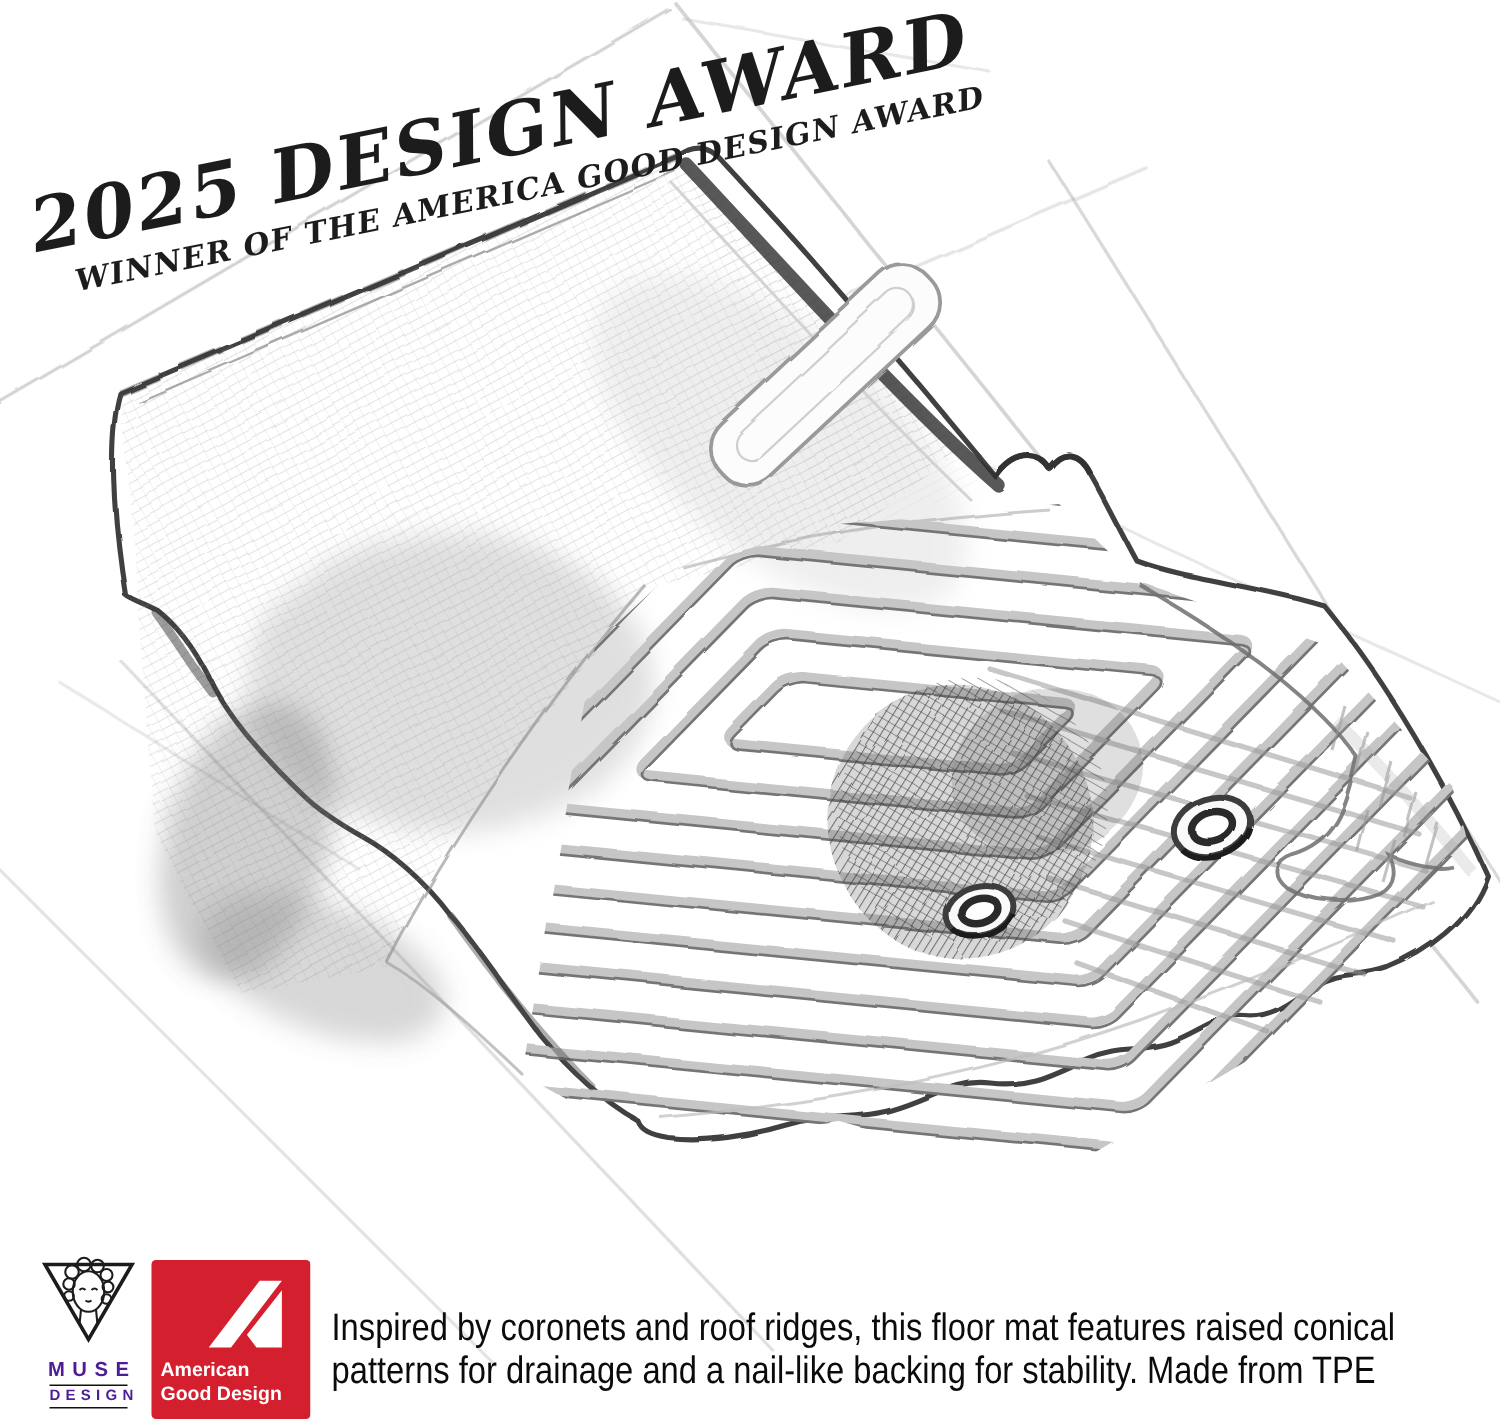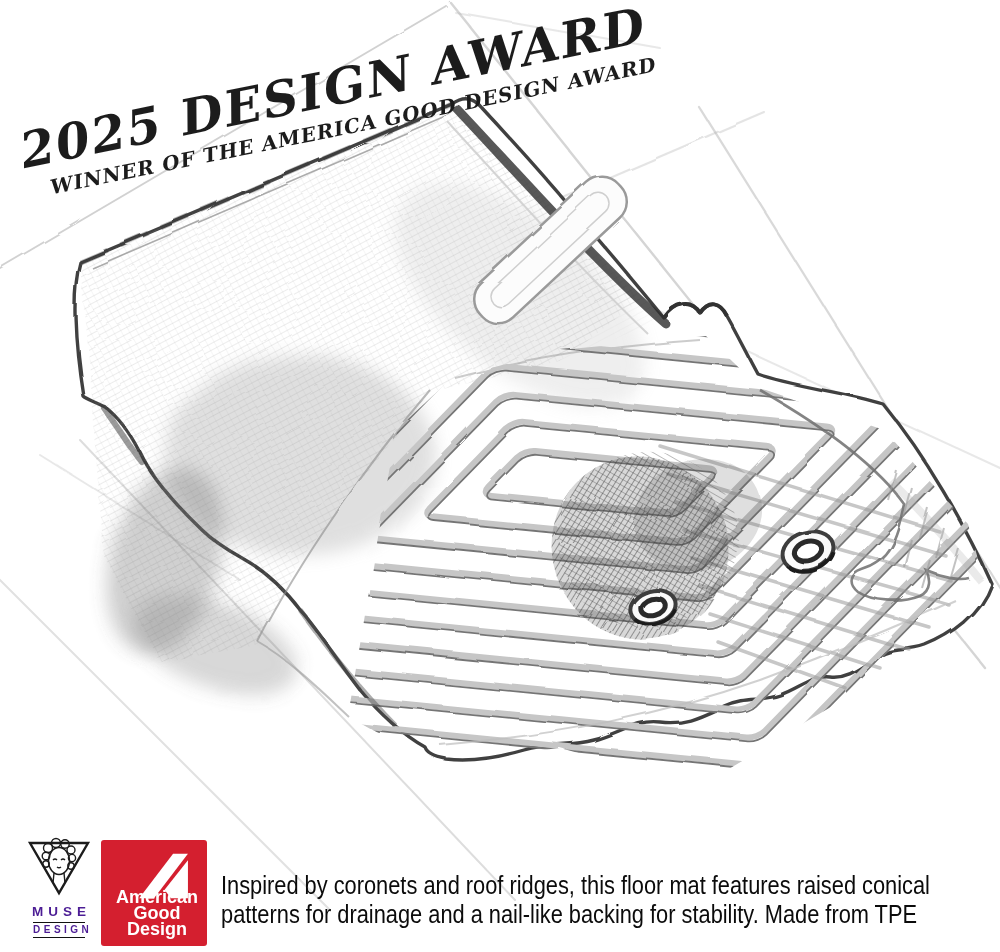--- a/index.html
+++ b/index.html
@@ -18,22 +18,22 @@
   #award-title{font-size:49px;letter-spacing:2px;font-weight:600;line-height:1;}
   #award-subtitle{font-size:20px;letter-spacing:1px;font-weight:600;margin:6px 0 0 22px;line-height:1;}
   
   #muse-logo{position:absolute;left:25px;top:836px;width:68px;text-align:center;color:#4c1d95;}
   #muse-name{font-size:13.5px;letter-spacing:5px;font-weight:600;margin-top:2px;padding-left:5px;}
   #muse-design{font-size:10px;letter-spacing:3.5px;font-weight:700;margin:3px auto 0;
     width:52px;border-top:1.2px solid #111;border-bottom:1.2px solid #111;padding:1px 0 1.5px;}
   #muse-awards{font-size:10.5px;letter-spacing:4px;font-weight:600;margin-top:17px;padding-left:4px;}
   #agd-logo{position:absolute;left:101px;top:840px;width:106px;height:106px;
     background:#d41f2f;border-radius:3px;}
-  #agd-text{position:absolute;left:0;bottom:9px;width:100%;text-align:center;
-    color:#ffffff;font-weight:700;font-size:18px;line-height:16px;padding-left:6px;box-sizing:border-box;}
+  #agd-text{position:absolute;left:0;bottom:9px;width:100%;text-align:left;
+    color:#ffffff;font-weight:700;font-size:13px;line-height:16px;padding-left:6px;box-sizing:border-box;}
   #description{
     position:absolute;left:221px;top:871px;width:860px;color:#0b0b0b;
     font-size:25.5px;line-height:29px;transform:scaleX(0.855);transform-origin:0 0;
     white-space:nowrap;letter-spacing:0px;
   }
 </style>
 </head>
 <body>
 
 <div id="stage">

